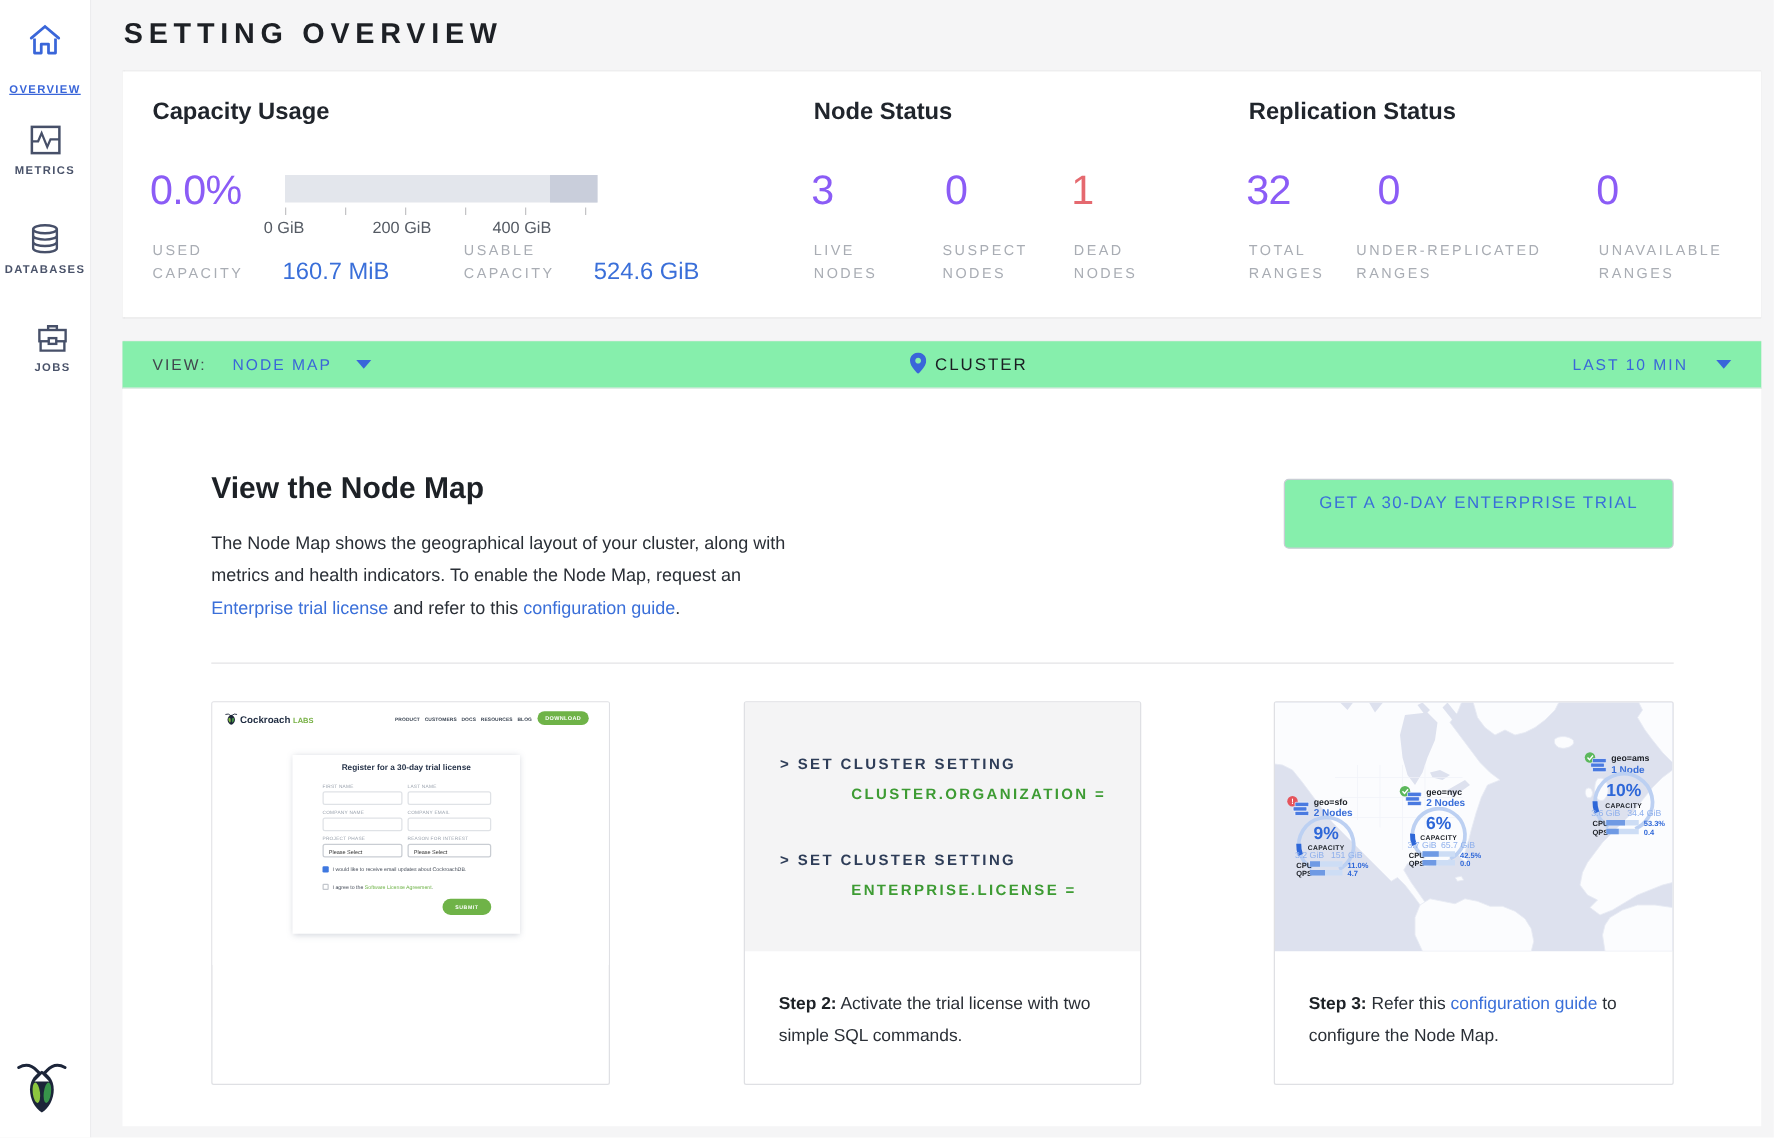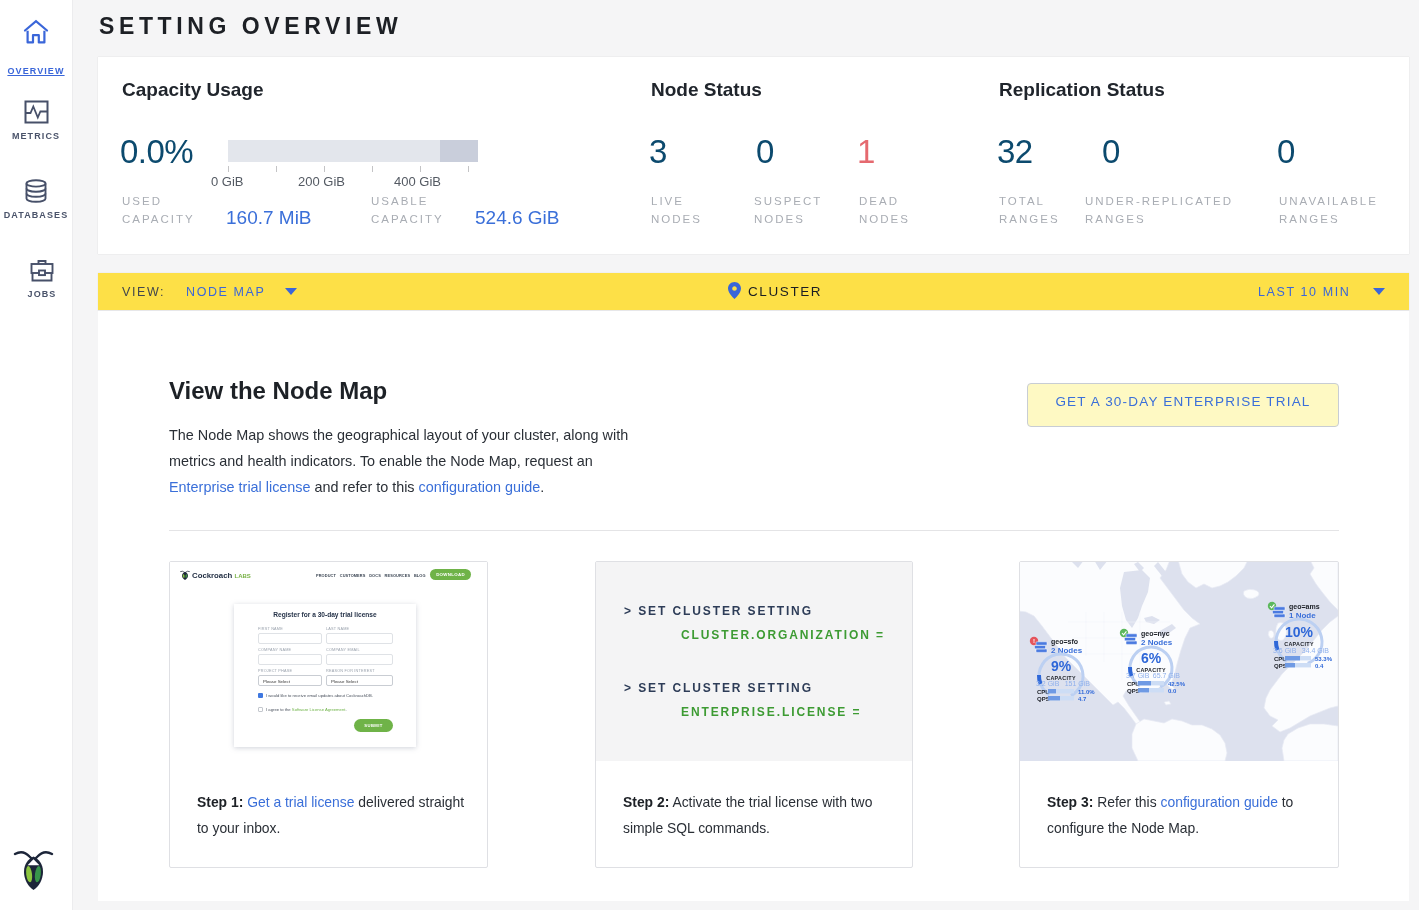--- a/index.html
+++ b/index.html
@@ -12,37 +12,37 @@
 .navitem { position:absolute; left:0; width:72px; text-align:center; }
 .navlabel { font-size:9px; font-weight:bold; letter-spacing:1.1px; color:#4a536a; display:block; }
 .navitem.active .navlabel { color:#3a66d9; }
 
 
 #pagetitle { position:absolute; left:99px; top:13px; font-size:23px; font-weight:600; letter-spacing:4.6px; color:#1d2025; }
 
 
 #stats { position:absolute; left:98px; top:57px; width:1311px; height:197px; background:#fff; box-shadow:0 0 1px rgba(0,0,0,.18); }
 .sect-title { position:absolute; font-size:19px; font-weight:600; color:#20252c; }
-.bignum { position:absolute; font-size:33px; color:#0c4a6e; font-weight:500; letter-spacing:-0.5px; }
+.bignum { position:absolute; font-size:33px; color:#8b5cf6; font-weight:500; letter-spacing:-0.5px; }
 .bignum.red { color:#e5696f; }
 .statlabel { position:absolute; font-size:11.5px; letter-spacing:2px; color:#a9adb4; line-height:17.5px; font-weight:500; }
 .blueval { position:absolute; font-size:19px; color:#3a6fd9; }
 
 
-#viewbar { position:absolute; left:98px; top:273px; width:1311px; height:38px; background:#fde047; border-bottom:1px solid #e7e7e9; box-shadow:0 0 1px rgba(0,0,0,.12); }
+#viewbar { position:absolute; left:98px; top:273px; width:1311px; height:38px; background:#86efac; border-bottom:1px solid #e7e7e9; box-shadow:0 0 1px rgba(0,0,0,.12); }
 .vb-label { font-size:12.5px; letter-spacing:1.6px; color:#41464d; }
 .vb-blue { font-size:12.5px; letter-spacing:1.6px; color:#3a66d9; }
 .tri { display:inline-block; width:0; height:0; border-left:6px solid transparent; border-right:6px solid transparent; border-top:7px solid #3a66d9; }
 
 
 #panel { position:absolute; left:98px; top:311px; width:1311px; height:590px; background:#fff; }
 #nm-title { position:absolute; left:71px; top:66px; font-size:24px; font-weight:600; color:#1d2126; }
 #nm-para { position:absolute; left:71px; top:111px; width:462px; font-size:14.4px; line-height:26px; color:#2a2f36; }
 a.lnk { color:#3a6fd9; text-decoration:none; }
-#trialbtn { position:absolute; left:929px; top:72px; width:312px; height:44px; border:1px solid #c8cdd4; border-radius:4px; background:#fef9c3; color:#3a6fd9; font-size:13.5px; letter-spacing:1.2px; text-align:center; line-height:36px; }
+#trialbtn { position:absolute; left:929px; top:72px; width:312px; height:56px; border:1px solid #c8cdd4; border-radius:4px; background:#86efac; color:#3a6fd9; font-size:13.5px; letter-spacing:1.2px; text-align:center; line-height:36px; }
 #nm-hr { position:absolute; left:71px; top:219px; width:1170px; height:1px; background:#e4e4e6; }
 
 .stepcard { position:absolute; top:250px; height:307px; background:#fff; border:1px solid #dfe0e4; border-radius:2px; }
 .steptext { position:absolute; left:27px; top:227px; width:278px; font-size:13.9px; line-height:26px; color:#2a2f36; }
 .steptext b { color:#1d2126; }
 
 
 #code-area { position:absolute; left:0; top:0; width:100%; height:199px; background:#f4f4f5; font-weight:bold; font-size:12px; letter-spacing:1.9px; }
 .code-navy { color:#2e3d58; position:absolute; }
 .code-green { color:#3d9b33; position:absolute; }
@@ -183,21 +183,20 @@
       <span class="abs" style="left:88px;top:107px;font-size:3.8px;color:#9aa2ad;letter-spacing:0.2px;">PROJECT PHASE</span>
       <span class="abs" style="left:156px;top:107px;font-size:3.8px;color:#9aa2ad;letter-spacing:0.2px;">REASON FOR INTEREST</span>
       <div class="abs" style="left:88px;top:113px;width:64px;height:11px;border:1px solid #c9cdd3;border-radius:2px;font-size:4.4px;color:#333;line-height:11px;padding-left:4px;">Please Select</div>
       <div class="abs" style="left:156px;top:113px;width:67px;height:11px;border:1px solid #c9cdd3;border-radius:2px;font-size:4.4px;color:#333;line-height:11px;padding-left:4px;">Please Select</div>
       <div class="abs" style="left:88px;top:131px;width:4.6px;height:4.6px;background:#3f78e0;border-radius:1px;"></div>
       <span class="abs" style="left:96px;top:130.5px;font-size:4.2px;color:#49505c;">I would like to receive email updates about CockroachDB.</span>
       <div class="abs" style="left:88px;top:145px;width:4.6px;height:4.6px;border:1px solid #c3c7cd;border-radius:1px;"></div>
       <span class="abs" style="left:96px;top:144.5px;font-size:4.2px;color:#49505c;">I agree to the <span style="color:#6fb348;">Software License Agreement</span>.</span>
       <span class="abs" style="left:184px;top:157px;width:39px;height:13px;background:#6fb348;border-radius:7px;color:#fff;font-size:4.2px;font-weight:bold;text-align:center;line-height:13px;letter-spacing:0.4px;">SUBMIT</span>
     </div>
-    <div class="steptext"><b>Step 1:</b> <a class="lnk">Get a trial license</a> delivered straight to your inbox.</div>
   </div>
 
   <div class="stepcard" id="card2" style="left:497px; width:318px;">
     <div id="code-area">
       <span class="code-navy" style="left:28px; top:42px;">&gt; SET CLUSTER SETTING</span>
       <span class="code-green" style="left:85px; top:66px;">CLUSTER.ORGANIZATION =</span>
       <span class="code-navy" style="left:28px; top:119px;">&gt; SET CLUSTER SETTING</span>
       <span class="code-green" style="left:85px; top:143px;">ENTERPRISE.LICENSE =</span>
     </div>
     <div class="steptext"><b>Step 2:</b> Activate the trial license with two simple SQL commands.</div>

